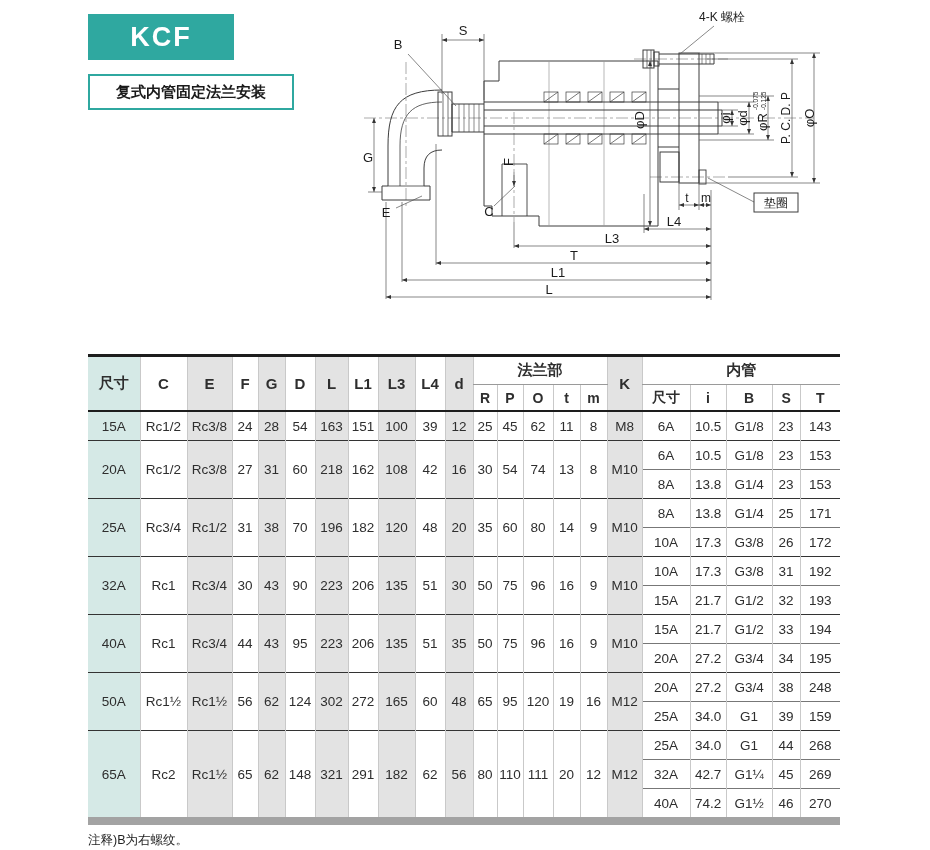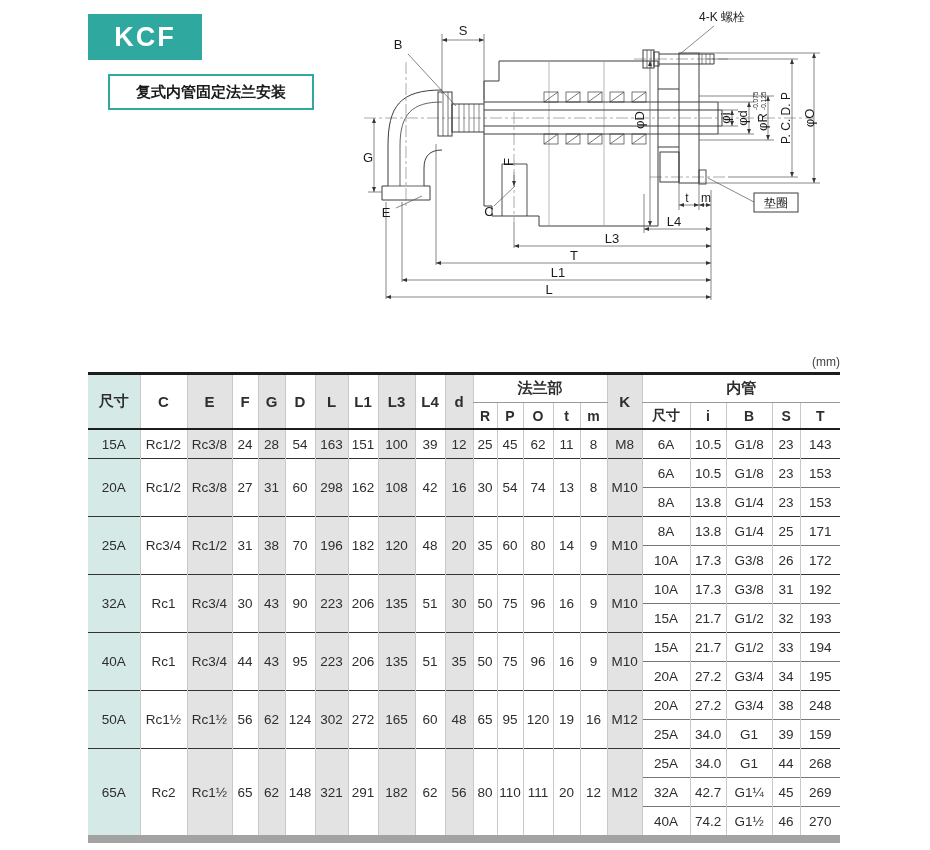--- a/index.html
+++ b/index.html
@@ -1,22 +1,22 @@
 <!DOCTYPE html>
 <html style="--accent: #2fa8a0; --teal: #d5e9e6; --gray: #e3e3e3;"><head>
 <meta charset="utf-8">
 <style>
   html,body{margin:0;padding:0;}
   body{width:930px;height:850px;position:relative;background:#ffffff;
        font-family:"Liberation Sans","DejaVu Sans",sans-serif;color:#222;overflow:hidden;}
-  .brand{position:absolute;left:88px;top:14px;width:114px;height:46px;background:var(--accent,#2fa8a0);
+  .brand{position:absolute;left:88px;top:14px;width:146px;height:46px;background:var(--accent,#2fa8a0);
          color:#fff;display:flex;align-items:center;justify-content:center;
          font-size:27px;font-weight:bold;letter-spacing:2px;}
   .subtitle{position:absolute;left:88px;top:74px;width:202px;height:32px;border:2px solid var(--accent,#2fa8a0);
-            display:flex;align-items:center;justify-content:center;font-size:15px;font-weight:bold;color:#1a1a1a;margin-left:20px;}
+            display:flex;align-items:center;justify-content:center;font-size:15px;font-weight:bold;color:#1a1a1a;}
   .diagram{position:absolute;left:362px;top:4px;width:468px;height:318px;}
   .diagram text{font-family:"Liberation Sans","DejaVu Sans",sans-serif;fill:#1c1c1c;}
   .table-area{position:absolute;left:88px;top:354px;width:752px;}
   .unit{font-size:12px;color:#444;text-align:right;height:16px;line-height:16px;margin-bottom:2px;}
   table.spec{border-collapse:collapse;table-layout:fixed;width:752px;
              border-top:3px solid #1d1d1d;border-bottom:8px solid #a3a3a3;}
   table.spec th,table.spec td{border-left:1px solid #c9c9c9;text-align:center;vertical-align:middle;
              padding:0;color:#2e2e2e;font-weight:normal;font-size:13.5px;}
   table.spec .c-size{border-left:none;}
   table.spec thead{border-bottom:2.4px solid #1d1d1d;}
@@ -162,21 +162,20 @@
   <text x="325" y="198" text-anchor="middle" font-size="12">t</text>
   <text x="344" y="198" text-anchor="middle" font-size="12">m</text>
   <text x="312" y="222" text-anchor="middle" font-size="13">L4</text>
   <text x="250" y="239" text-anchor="middle" font-size="13">L3</text>
   <text x="212" y="256" text-anchor="middle" font-size="13">T</text>
   <text x="196" y="273" text-anchor="middle" font-size="13">L1</text>
   <text x="187" y="290" text-anchor="middle" font-size="13">L</text>
 </svg>
 
 <div class="table-area">
-  <div class="unit">(mm)</div>
   <table class="spec">
     <colgroup>
       <col style="width:52px">
         <col style="width:47px">
         <col style="width:45px">
         <col style="width:26px">
       <col style="width:27px">
         <col style="width:30px">
         <col style="width:33px">
         <col style="width:30px">
@@ -250,21 +249,21 @@
           <td class="inner">23</td>
           <td class="inner">143</td>
         </tr>
         <tr class="group-first">
           <td rowspan="2" class="c-size">20A</td>
           <td rowspan="2">Rc1/2</td>
           <td rowspan="2" class="g">Rc3/8</td>
           <td rowspan="2">27</td>
           <td rowspan="2" class="g">31</td>
           <td rowspan="2">60</td>
-          <td rowspan="2" class="g">298</td>
+          <td rowspan="2" class="g">218</td>
           <td rowspan="2">162</td>
           <td rowspan="2" class="g">108</td>
           <td rowspan="2">42</td>
           <td rowspan="2" class="g">16</td>
           <td rowspan="2">30</td>
           <td rowspan="2">54</td>
           <td rowspan="2">74</td>
           <td rowspan="2">13</td>
           <td rowspan="2">8</td>
           <td rowspan="2" class="g">M10</td>

